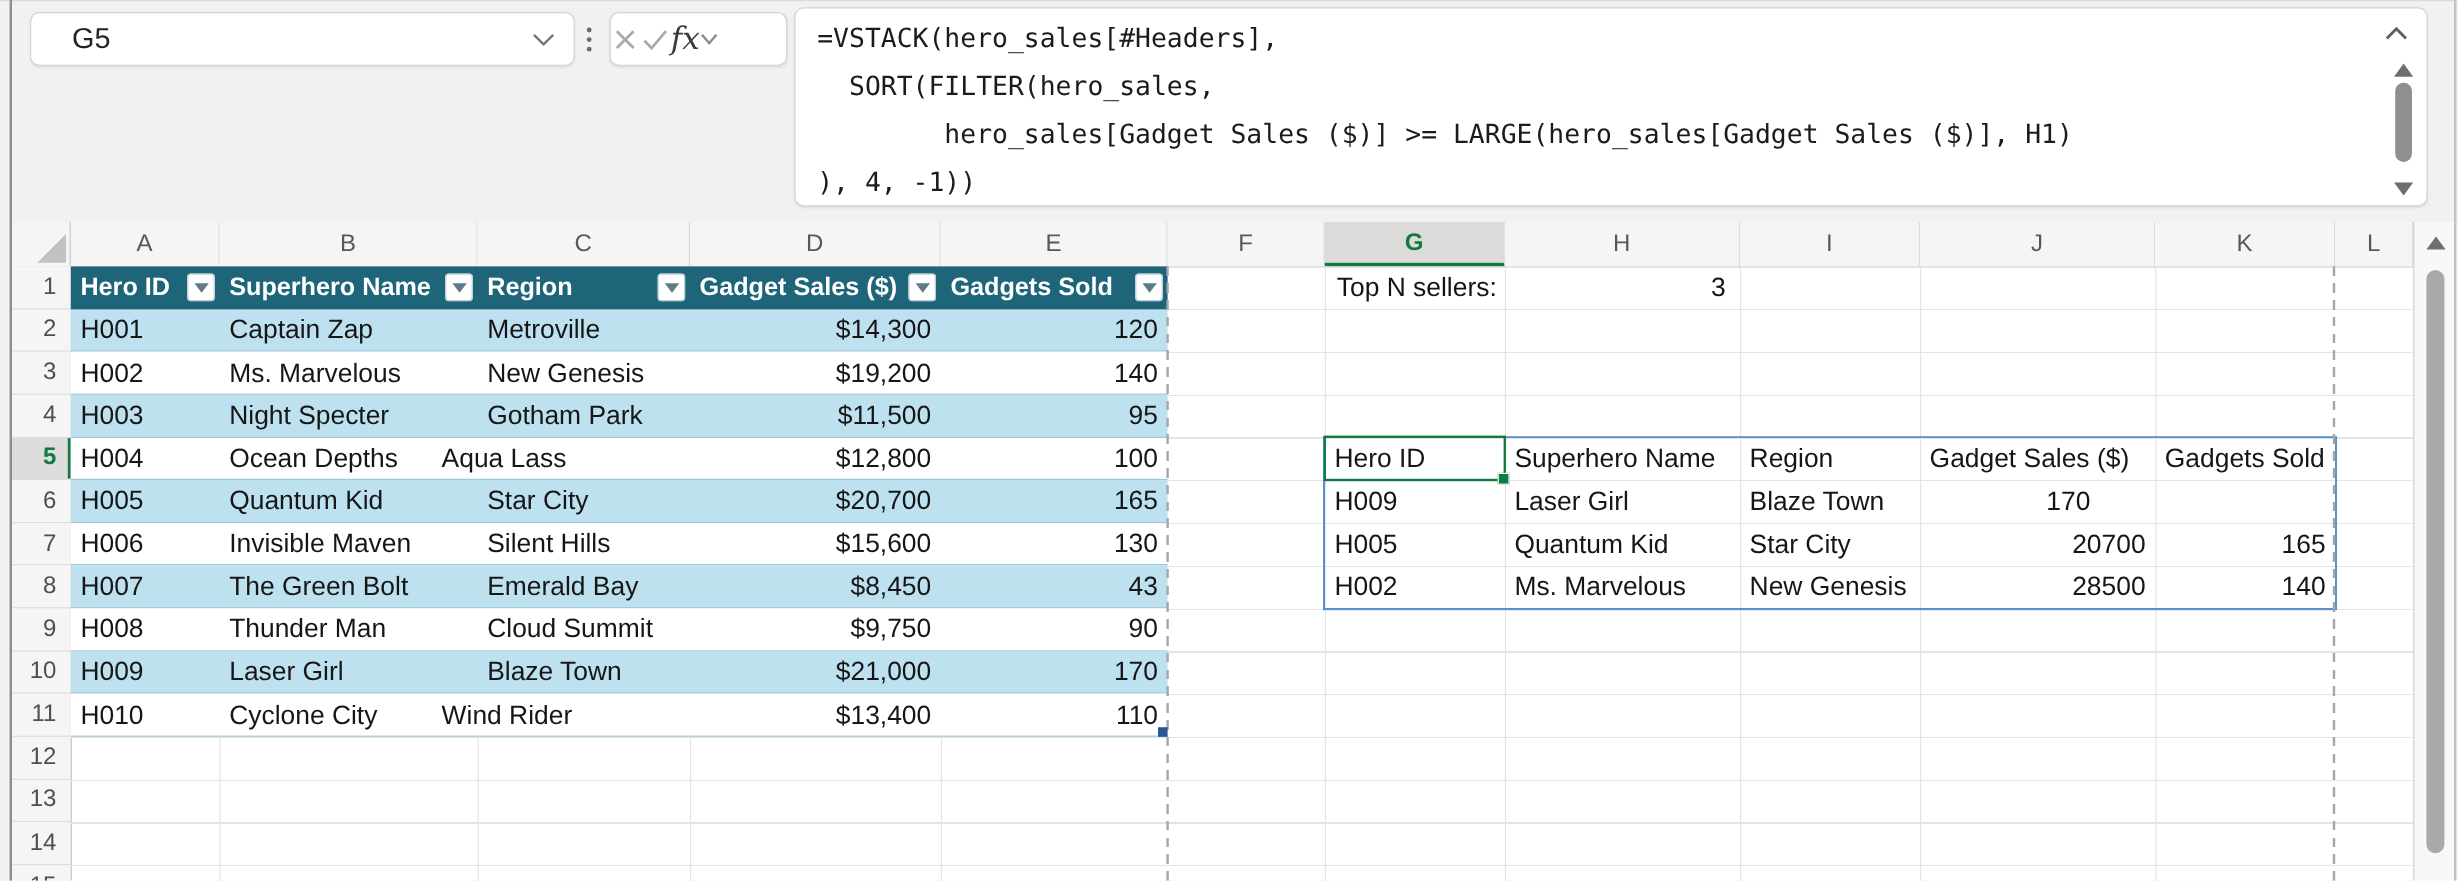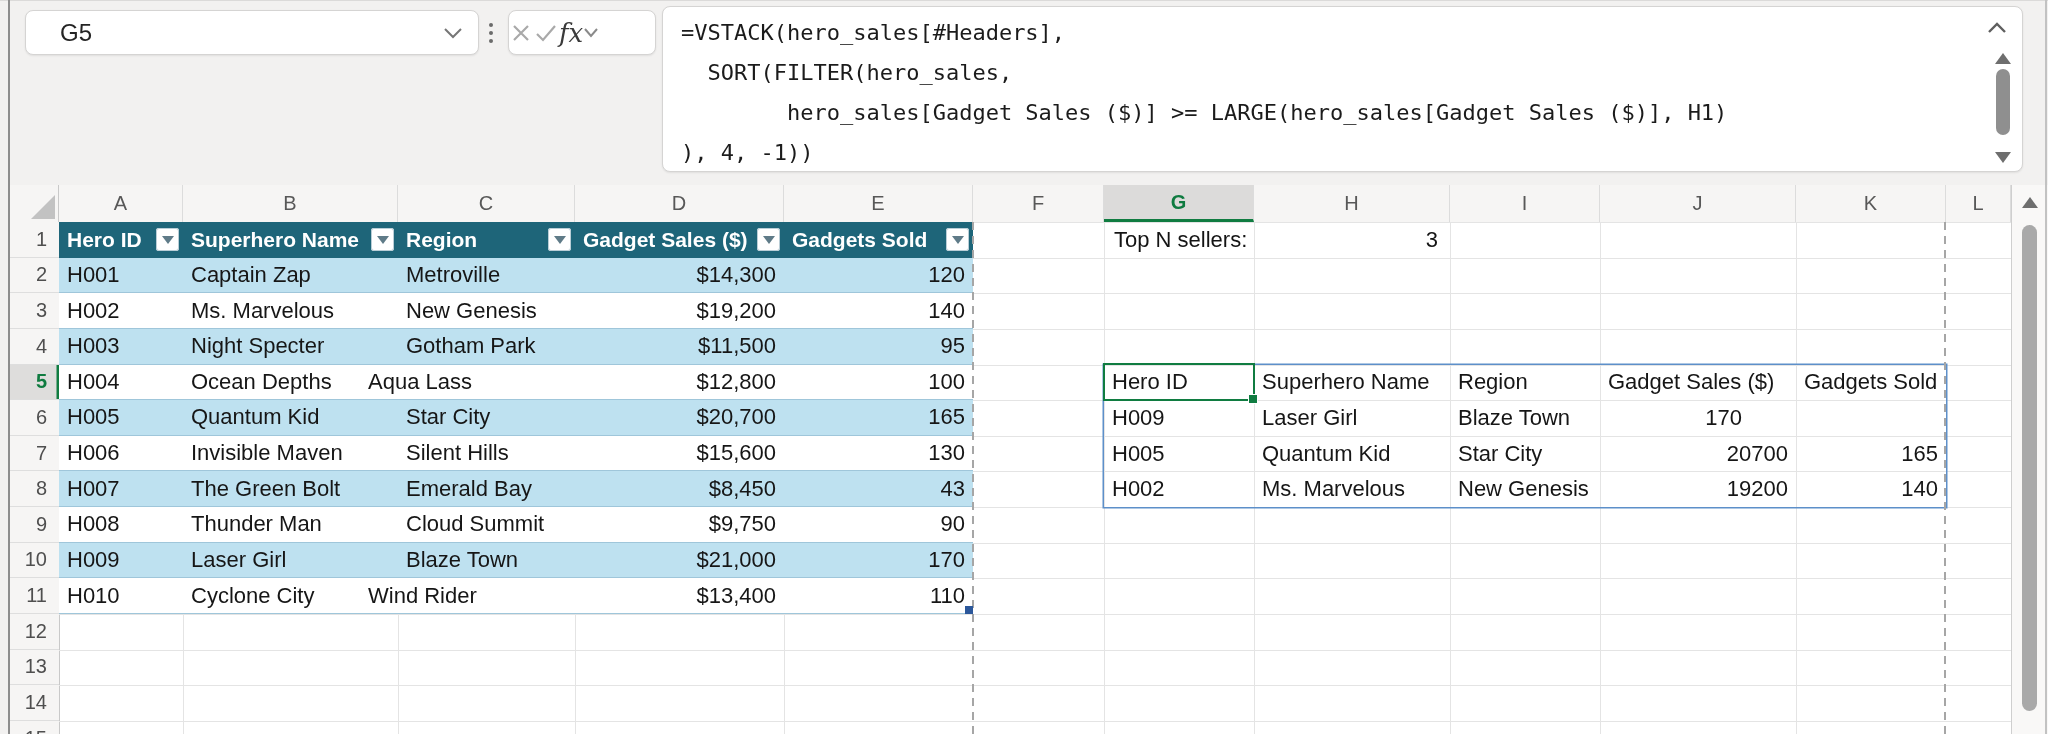--- a/index.html
+++ b/index.html
@@ -429,21 +429,21 @@
         <span class="cell s1">Quantum Kid</span>
         <span class="cell s2">Star City</span>
         <span class="cell s3">20700</span>
         <span class="cell s4">165</span>
       </div>
 
       <div class="sp-row">
         <span class="cell s0">H002</span>
         <span class="cell s1">Ms. Marvelous</span>
         <span class="cell s2">New Genesis</span>
-        <span class="cell s3">19200</span>
+        <span class="cell s3">28500</span>
         <span class="cell s4">140</span>
       </div>
 
   </div>
 </div>
 
 <div class="abs" id="active-cell">
   <div id="fill-handle"></div>
 </div>
 

